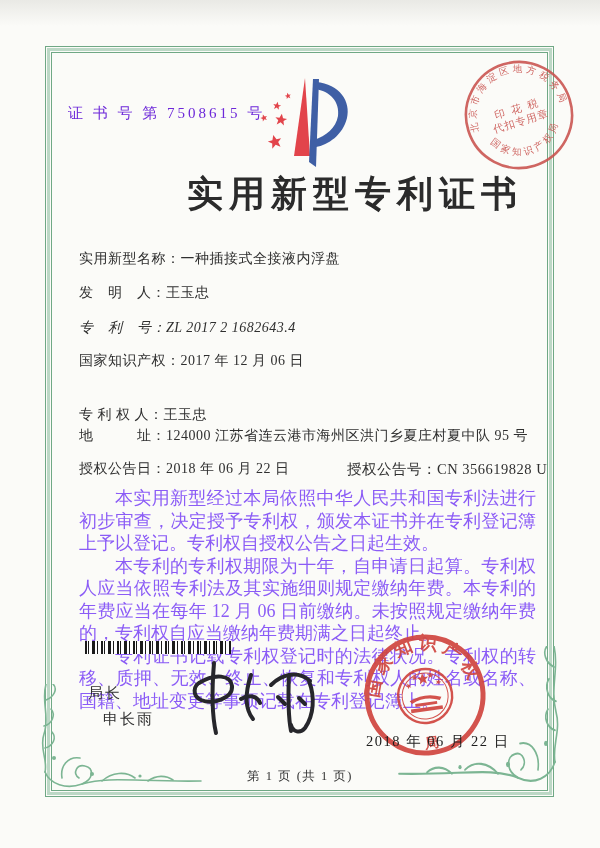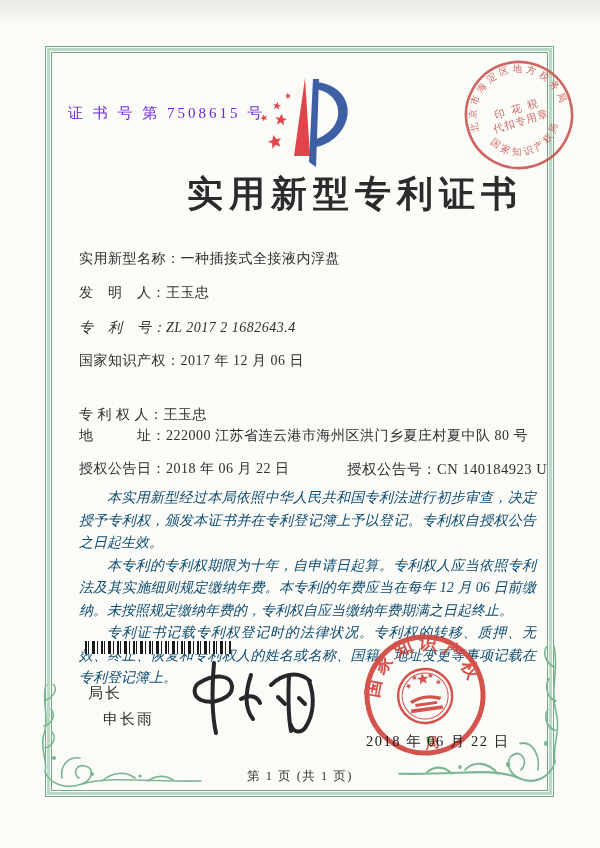--- a/index.html
+++ b/index.html
@@ -21,21 +21,21 @@
   .logo{position:absolute;left:250px;top:70px;width:102px;height:104px;}
   .title{position:absolute;left:0;top:170px;width:523px;text-align:right;
     font-size:36px;font-weight:700;letter-spacing:6px;color:#2b2b2b;}
 
   .field{position:absolute;left:79px;font-size:14px;letter-spacing:.5px;white-space:nowrap;}
   .f-name{top:250px;} .f-inv{top:284px;font-family:Liberation Serif, serif;} .f-pat{top:319px;font-style:italic;}
   .f-app{top:352px;} .f-own{top:406px;} .f-addr{top:427px;}
   .f-grant{top:460px;} .f-grantno{position:absolute;left:347px;top:460px;font-size:14.5px;letter-spacing:.5px;}
 
   .paras{position:absolute;left:79px;top:487px;width:457px;
-    font-size:14px;line-height:22.5px;text-align:justify;color:#0c4a6e;font-style:italic;}
+    font-size:18px;line-height:22.5px;text-align:justify;color:#8b5cf6;}
   .paras p{margin:0;text-indent:2em;}
 
   .barcode{position:absolute;left:85px;top:641px;width:146px;height:13px;
     background:repeating-linear-gradient(90deg,
       #1b1b1b 0px,#1b1b1b 2px,#fff 2px,#fff 3px,
       #1b1b1b 3px,#1b1b1b 4px,#fff 4px,#fff 7px,
       #1b1b1b 7px,#1b1b1b 10px,#fff 10px,#fff 12px,
       #1b1b1b 12px,#1b1b1b 13px,#fff 13px,#fff 16px);}
 
   .role{position:absolute;left:88px;top:684px;font-size:15px;letter-spacing:2px;}
@@ -110,27 +110,27 @@
 <div class="field f-pat">
   <span>专　利　号：</span><span>ZL 2017 2 1682643.4</span>
 </div>
 <div class="field f-app">
   <span>国家知识产权：</span><span>2017 年 12 月 06 日</span>
 </div>
 <div class="field f-own">
   <span>专 利 权 人：</span><span>王玉忠</span>
 </div>
 <div class="field f-addr">
-  <span>地　　　址：</span><span>222000 江苏省连云港市海州区洪门乡夏庄村夏中队 80 号</span>
+  <span>地　　　址：</span><span>124000 江苏省连云港市海州区洪门乡夏庄村夏中队 95 号</span>
 </div>
 <div class="field f-grant">
   <span>授权公告日：</span><span>2018 年 06 月 22 日</span>
 </div>
 <div class="f-grantno">
-  <span>授权公告号：</span><span>CN 140184923 U</span>
+  <span>授权公告号：</span><span>CN 356619828 U</span>
 </div>
 
 <div class="paras">
   <p>本实用新型经过本局依照中华人民共和国专利法进行初步审查，决定授予专利权，颁发本证书并在专利登记簿上予以登记。专利权自授权公告之日起生效。</p>
   <p>本专利的专利权期限为十年，自申请日起算。专利权人应当依照专利法及其实施细则规定缴纳年费。本专利的年费应当在每年 12 月 06 日前缴纳。未按照规定缴纳年费的，专利权自应当缴纳年费期满之日起终止。</p>
   <p>专利证书记载专利权登记时的法律状况。专利权的转移、质押、无效、终止、恢复和专利权人的姓名或名称、国籍、地址变更等事项记载在专利登记簿上。</p>
 </div>
 
 <div class="barcode"></div>
 

